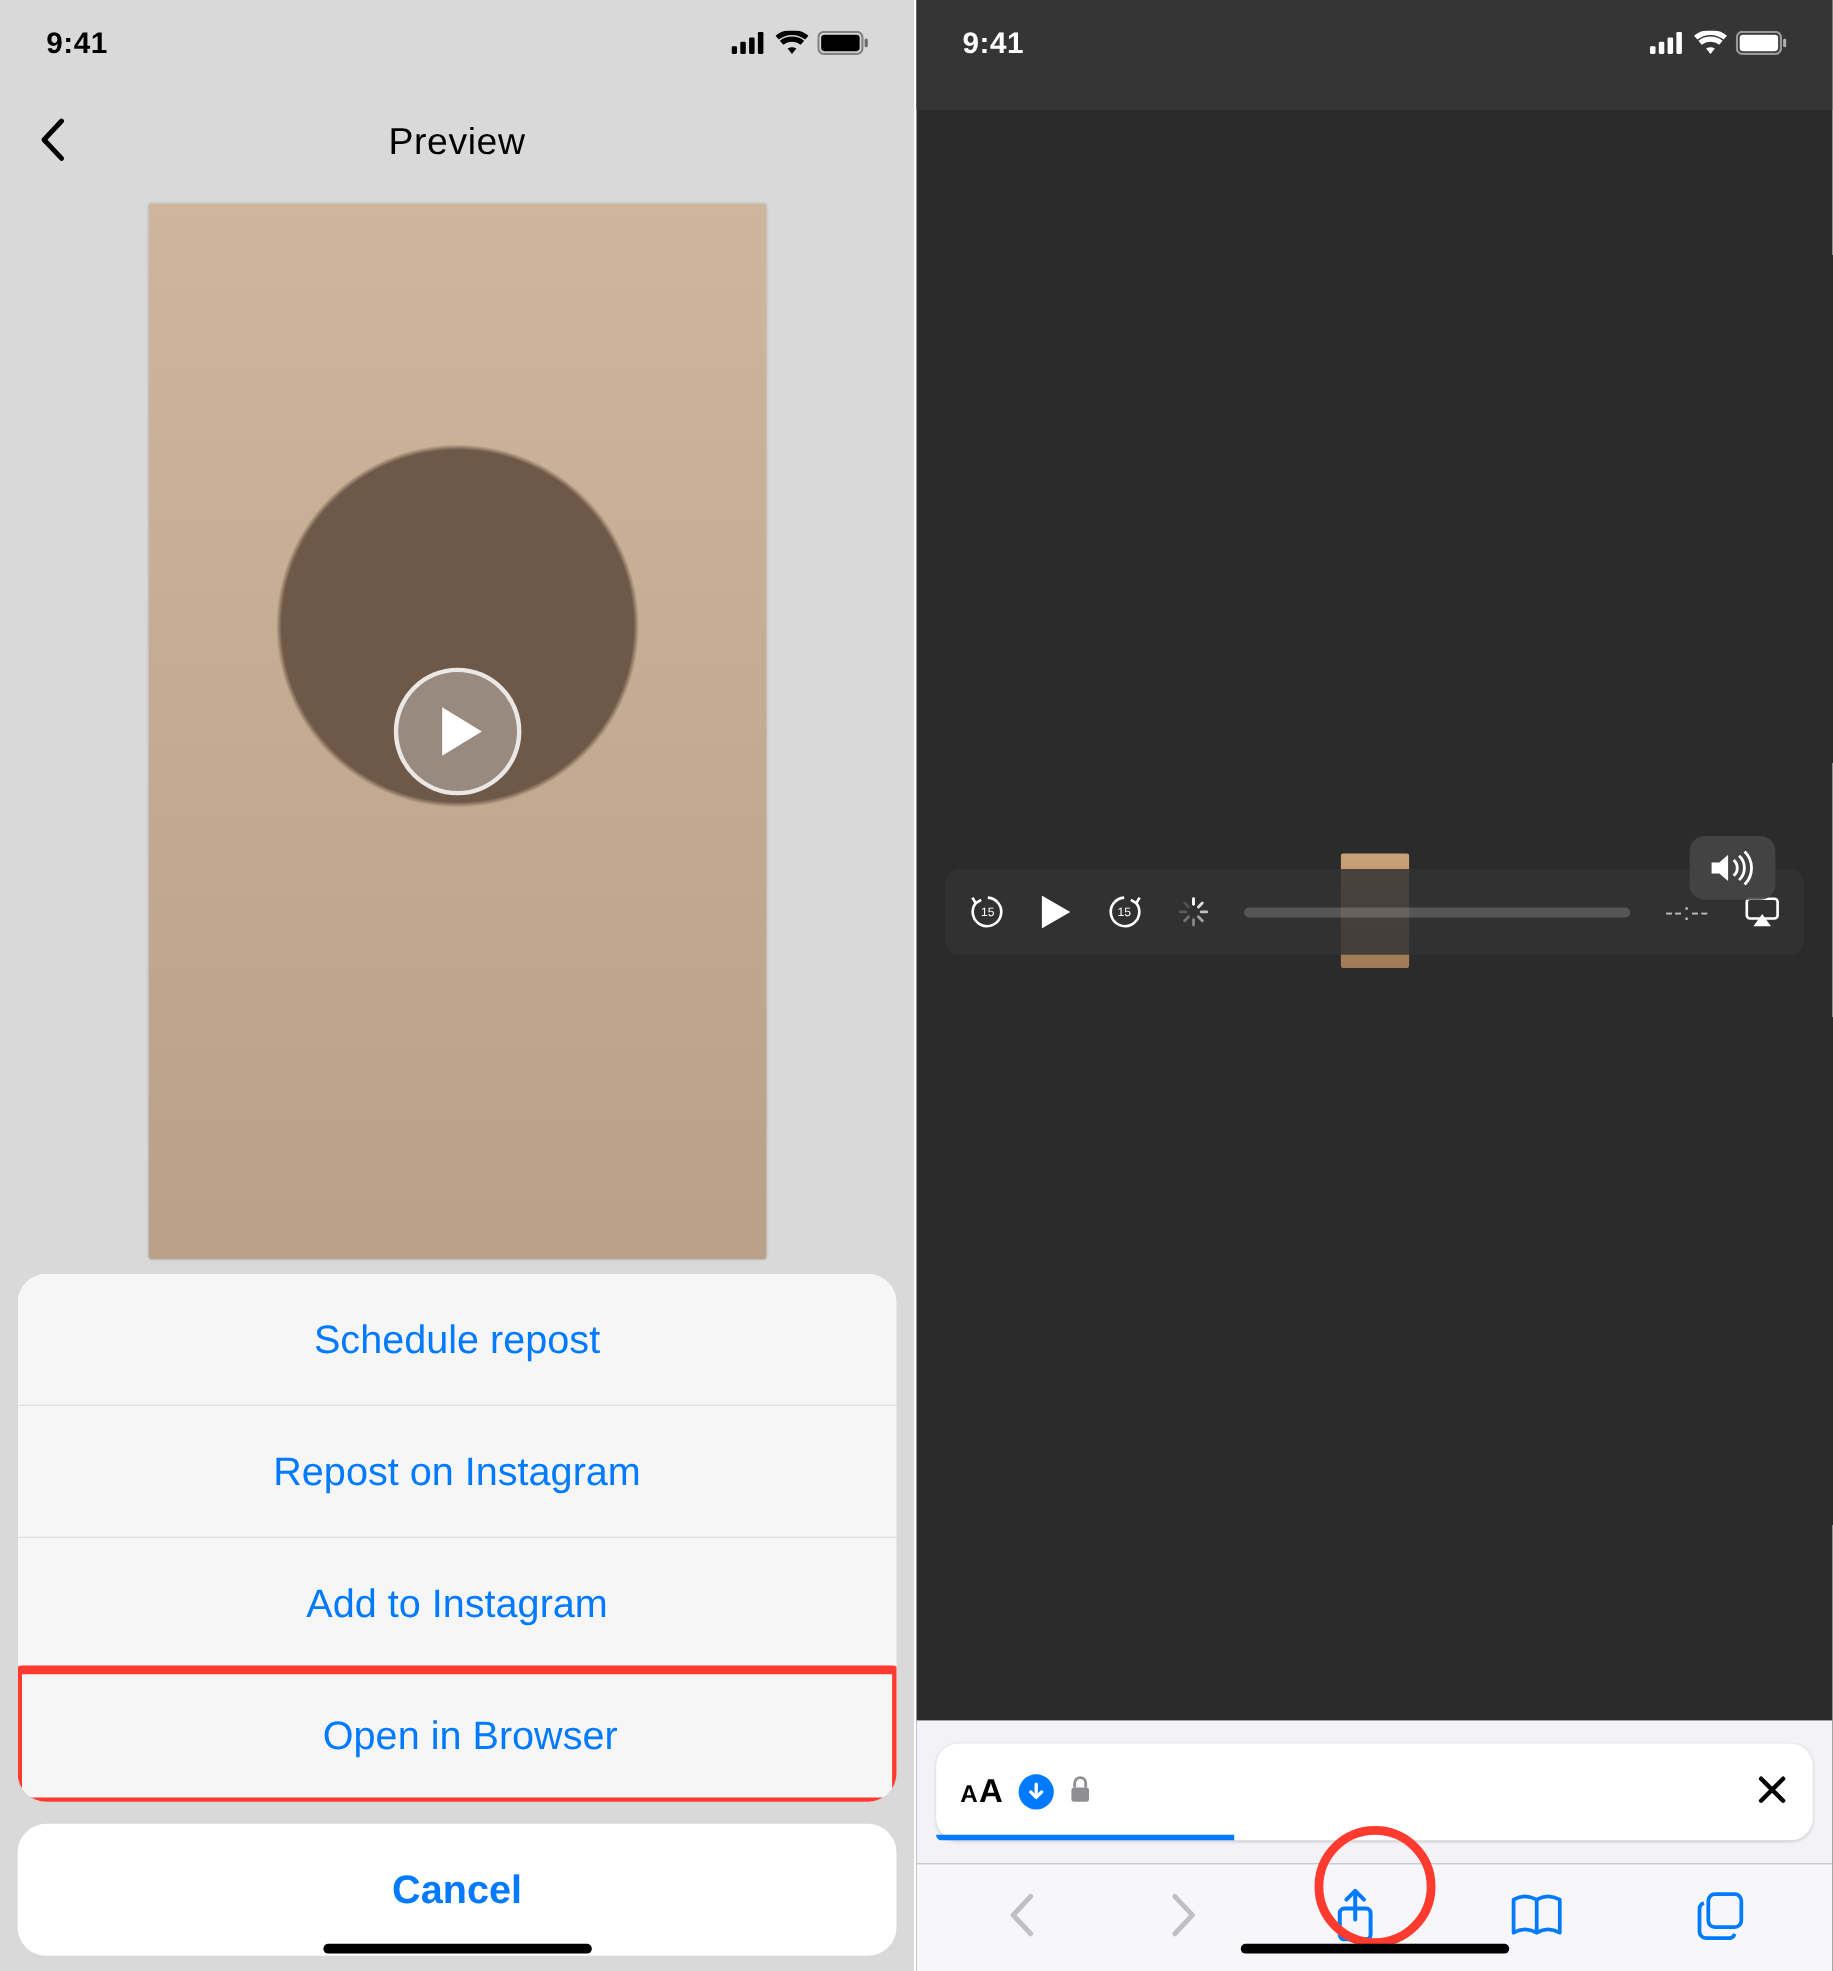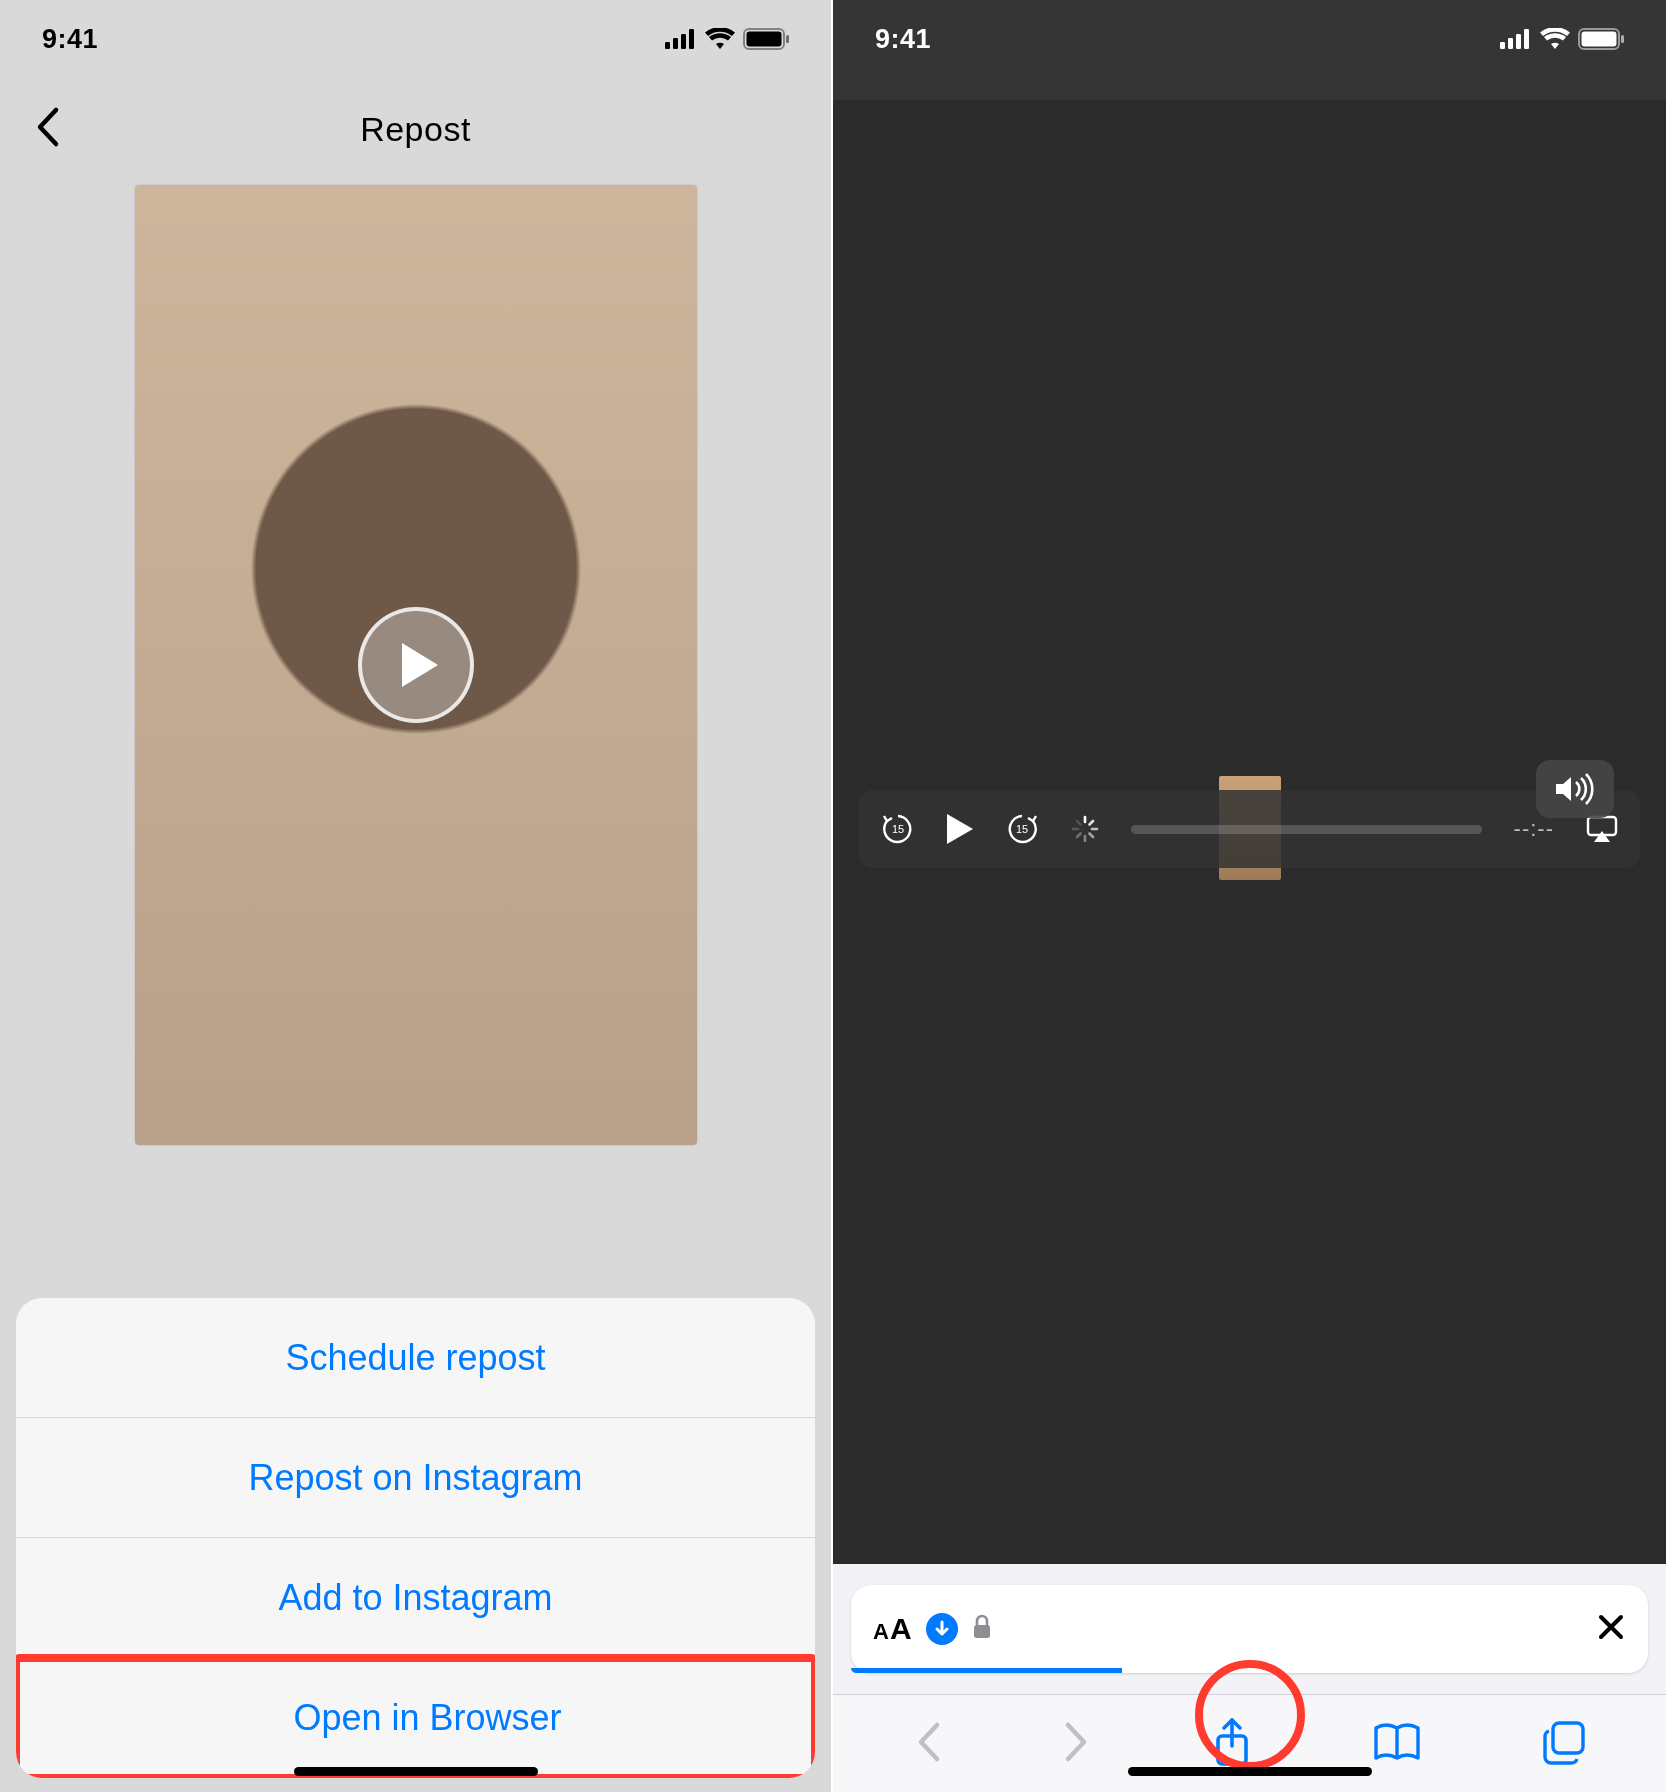--- a/index.html
+++ b/index.html
@@ -87,37 +87,38 @@
         </svg>
     </span>
   </div>
 
   <div class="nav">
     <span class="back">
       <svg width="26" height="42" viewBox="0 0 26 42">
           <polyline points="22,4 6,21 22,38" fill="none" stroke="#000" stroke-width="4.5" stroke-linecap="round" stroke-linejoin="round"></polyline>
         </svg>
     </span>
-    <span class="title">Repost</span>
+    <span class="title">Preview</span>
   </div>
 
   <div class="preview-img">
     <div class="photo"></div>
     <div class="play-btn">
         <div class="tri"></div>
       </div>
   </div>
 
   <div class="sheet">
     <div class="sheet-group">
       <div class="sheet-item">Schedule repost</div>
       <div class="sheet-item">Repost on Instagram</div>
       <div class="sheet-item">Add to Instagram</div>
       <div class="sheet-item highlight-red">Open in Browser</div>
     </div>
+    <div class="sheet-cancel">Cancel</div>
   </div>
 
   <div class="home-ind"></div>
 </div>
 
 <div class="phone right">
   <div class="right-bg"></div>
   <div class="top-grey"></div>
 
   <div class="statusbar">

